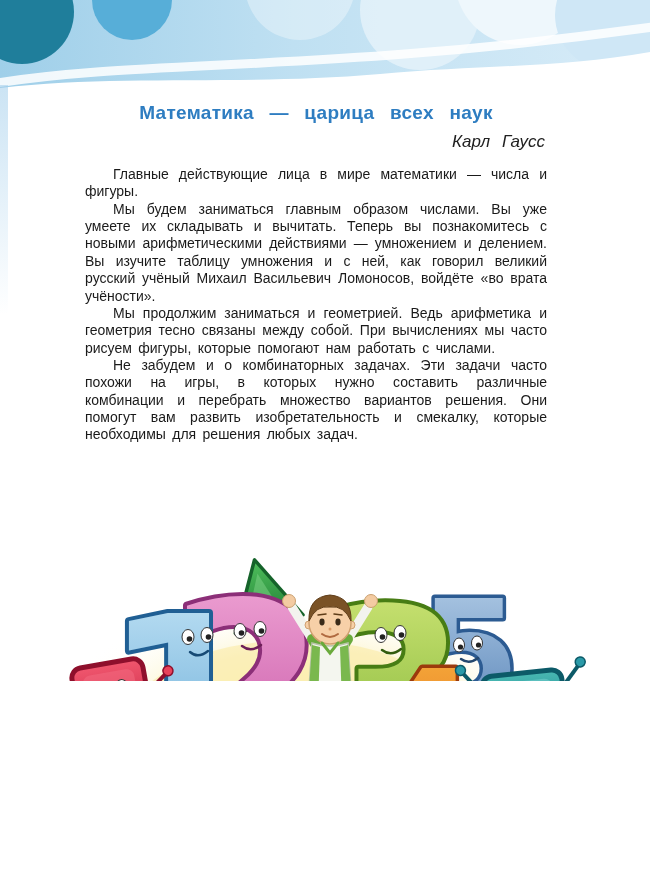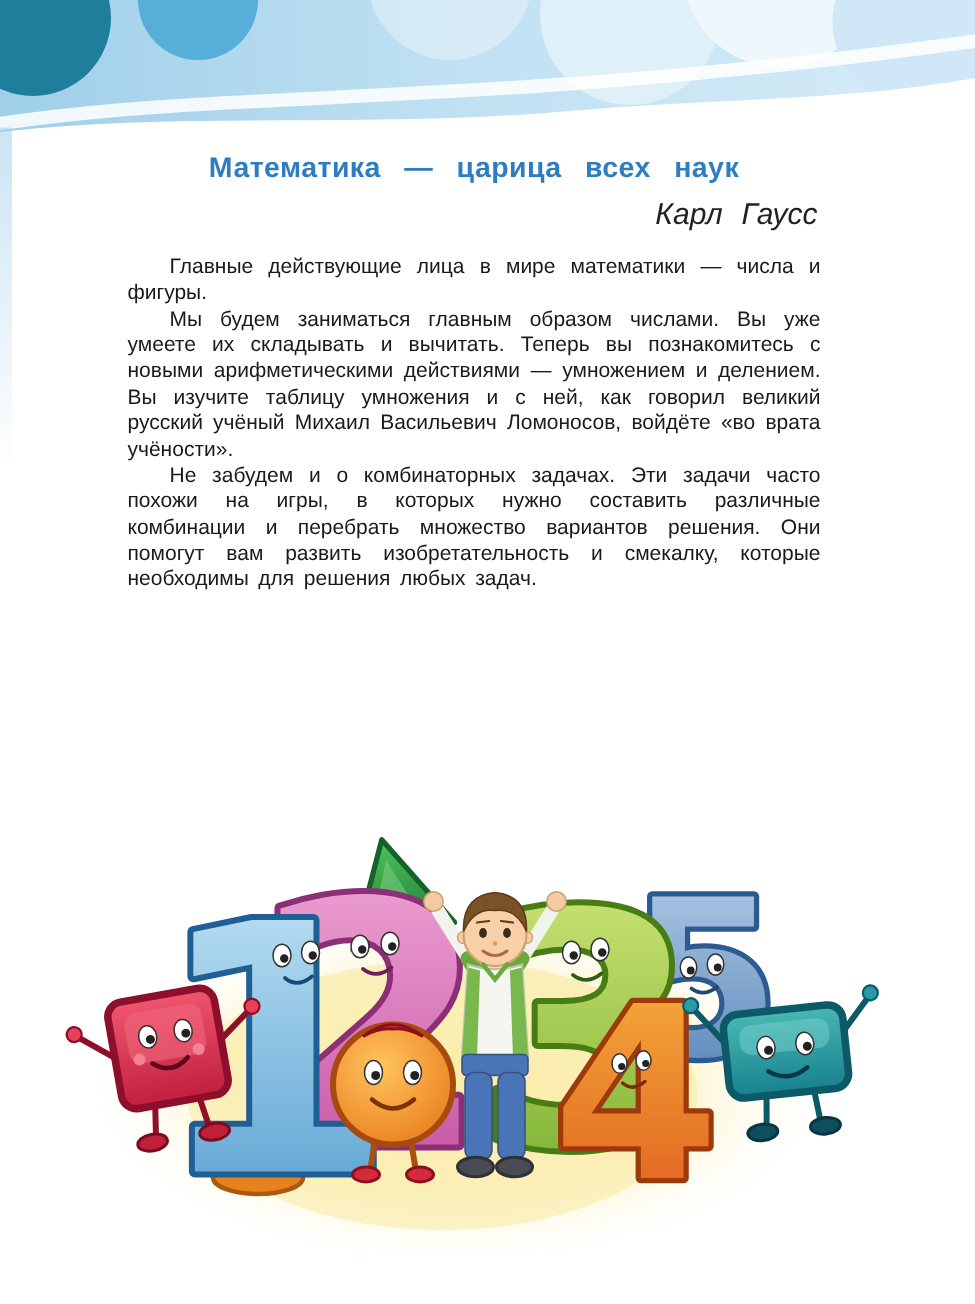--- a/index.html
+++ b/index.html
@@ -3,39 +3,39 @@
 <meta charset="utf-8">
 <style>
   * { margin:0; padding:0; box-sizing:border-box; }
   html,body { background:#ffffff; }
   body {
     width:650px; height:869px;
     font-family:"Liberation Sans", sans-serif;
     color:#1a1a1a;
   }
   .page {
-    position:relative; width:650px; height:869px;
+    position:relative; width:650px; height:681px;
     background:#ffffff; overflow:hidden;
   }
   .header-band { position:absolute; top:0; left:0; width:650px; height:100px; }
   .left-edge-fade {
     position:absolute; top:85px; left:0; width:8px; height:230px;
     background:linear-gradient(to bottom, rgba(160,205,235,.55), rgba(160,205,235,0));
   }
   .content {
     position:absolute; top:102px; left:85px; width:462px;
   }
   .title {
     color:#2e7dc1;
     font-size:19px; font-weight:bold;
     text-align:center; word-spacing:10px; letter-spacing:.3px;
     margin-bottom:8px;
   }
   .attribution {
-    text-align:right; font-style:italic; font-size:20px;
+    text-align:right; font-style:italic; font-size:17px;
     word-spacing:7px; color:#222; margin-bottom:14px; padding-right:2px;
   }
   .para {
     font-size:14px; line-height:1.24;
     text-align:justify; text-indent:28px;
     word-spacing:2.5px;
   }
   .illustration {
     position:absolute; top:535px; left:0; width:650px; height:325px;
   }
@@ -69,20 +69,21 @@
       <path d="M 0,88 C 120,74 240,86 380,74 C 480,65 560,68 650,52 L 650,100 L 0,100 Z" fill="#ffffff"></path>
     </svg>
   </div>
   <div class="left-edge-fade"></div>
 
   <main class="content">
     <h1 class="title">Математика  —  царица  всех  наук</h1>
     <div class="attribution">Карл Гаусс</div>
     <p class="para">Главные действующие лица в мире математики — числа и фигуры.</p>
     <p class="para">Мы будем заниматься главным образом числами. Вы уже умеете их складывать и вычитать. Теперь вы познакомитесь с новыми арифметическими действиями — умножением и делением. Вы изучите таблицу умножения и с ней, как говорил великий русский учёный Михаил Васильевич Ломоносов, войдёте «во врата учёности».</p>
+    <p class="para">Мы продолжим заниматься и геометрией. Ведь арифметика и геометрия тесно связаны между собой. При вычислениях мы часто рисуем фигуры, которые помогают нам работать с числами.</p>
     <p class="para">Не забудем и о комбинаторных задачах. Эти задачи часто похожи на игры, в которых нужно составить различные комбинации и перебрать множество вариантов решения. Они помогут вам развить изобретательность и смекалку, которые необходимы для решения любых задач.</p>
   </main>
 
   <div class="illustration">
     <svg width="650" height="325" viewBox="0 0 650 325">
       <defs>
         <radialGradient id="glow" cx="0.5" cy="0.5" r="0.5">
           <stop offset="0" stop-color="#fbeeac" stop-opacity="0.95"></stop>
           <stop offset="0.6" stop-color="#fcf3c4" stop-opacity="0.7"></stop>
           <stop offset="1" stop-color="#ffffff" stop-opacity="0"></stop>

